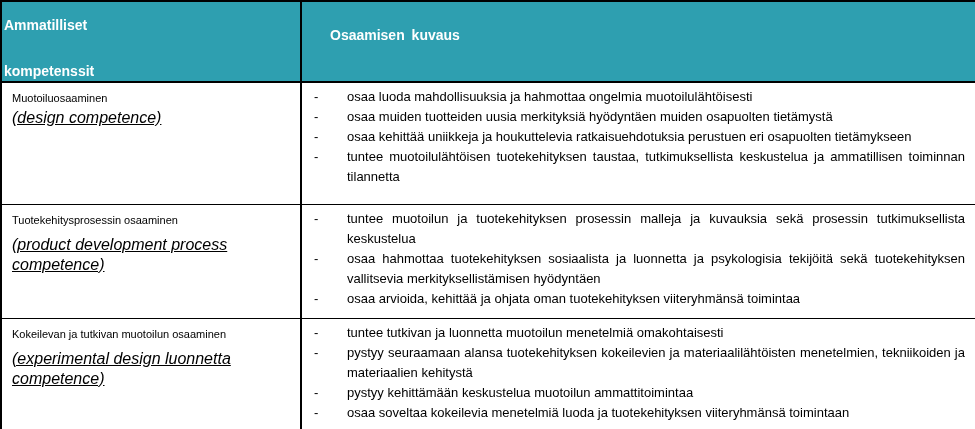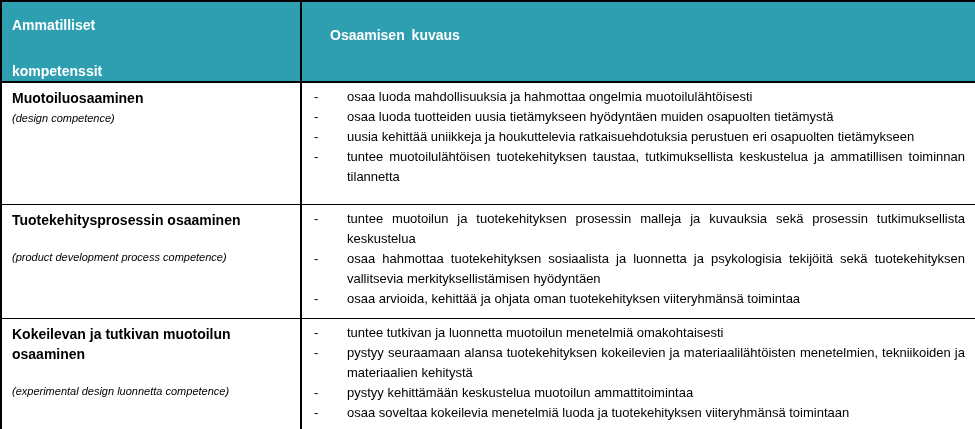--- a/index.html
+++ b/index.html
@@ -31,41 +31,42 @@
 
   thead th {
     background: var(--header-bg);
     color: var(--header-text);
     border-bottom: 2px solid var(--border);
     text-align: left;
     font-size: 14px;
     font-weight: bold;
   }
   thead tr { height: 66px; }
-  th.competences-hdr { padding: 13px 8px 0 10px; }
+  th.competences-hdr { padding: 13px 8px 0 2px; }
   .hdr-line { line-height: 20px; }
   .hdr-line + .hdr-line { margin-top: 26px; }
   th.description-hdr { padding: 23px 8px 0 28px; word-spacing: 3px; }
 
   tbody tr:nth-child(1) { height: 122px; }
   tbody tr:nth-child(2) { height: 114px; padding-left: 40px; }
   tbody tr:nth-child(3) { height: 119px; }
 
   td.cell-competence { padding: 5px 4px 0 10px; }
   .row-title {
-    font-weight: bold;
-    font-size: 14px;
+    font-weight: normal;
+    font-size: 11px;
     line-height: 20px;
   }
   .row-subtitle {
     font-style: italic;
-    font-size: 11px;
+    font-size: 16px;
     line-height: 20px;
+    text-decoration: underline;
   }
-  .row-subtitle.gapped { margin-top: 17px; }
+  .row-subtitle.gapped { margin-top: 5px; }
 
   td.cell-desc { padding: 4px 10px 0 0; }
   .bullet {
     position: relative;
     padding-left: 45px;
     font-size: 13px;
     line-height: 20px;
     text-align: justify;
   }
   .bullet .dash {
@@ -100,26 +101,26 @@
       <div class="row-subtitle">(design competence)</div>
     </td>
     <td class="cell-desc">
   <div class="bullet">
     <span class="dash">-</span>
     <span class="bullet-text">osaa luoda mahdollisuuksia ja hahmottaa ongelmia muotoilulähtöisesti</span>
   </div>
 
   <div class="bullet">
     <span class="dash">-</span>
-    <span class="bullet-text">osaa luoda tuotteiden uusia tietämykseen hyödyntäen muiden osapuolten tietämystä</span>
+    <span class="bullet-text">osaa muiden tuotteiden uusia merkityksiä hyödyntäen muiden osapuolten tietämystä</span>
   </div>
 
   <div class="bullet">
     <span class="dash">-</span>
-    <span class="bullet-text">uusia kehittää uniikkeja ja houkuttelevia ratkaisuehdotuksia perustuen eri osapuolten tietämykseen</span>
+    <span class="bullet-text">osaa kehittää uniikkeja ja houkuttelevia ratkaisuehdotuksia perustuen eri osapuolten tietämykseen</span>
   </div>
 
   <div class="bullet">
     <span class="dash">-</span>
     <span class="bullet-text">tuntee muotoilulähtöisen tuotekehityksen taustaa, tutkimuksellista keskustelua ja ammatillisen toiminnan tilannetta</span>
   </div>
 </td>
   </tr>
 
   <tr>

